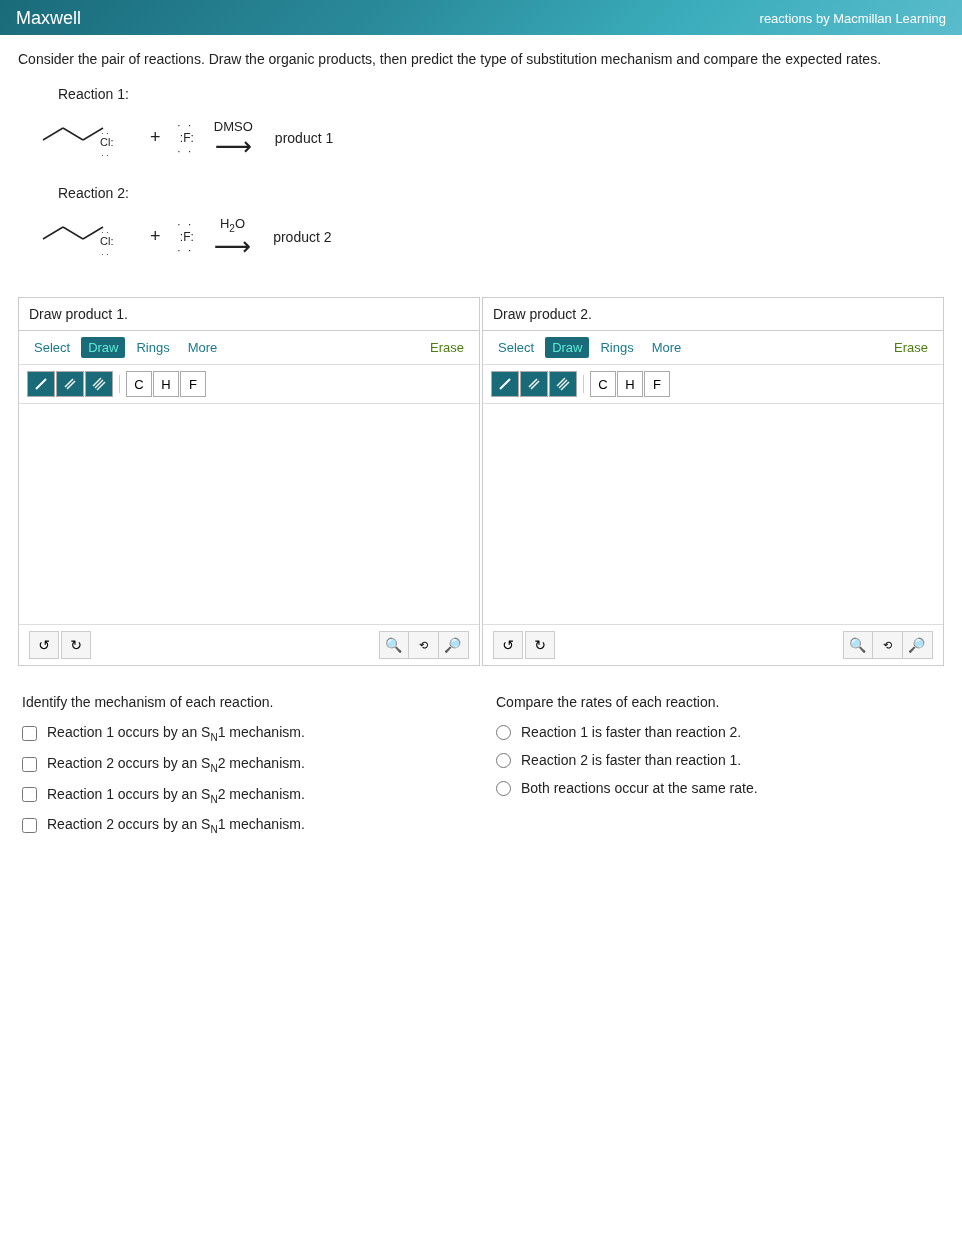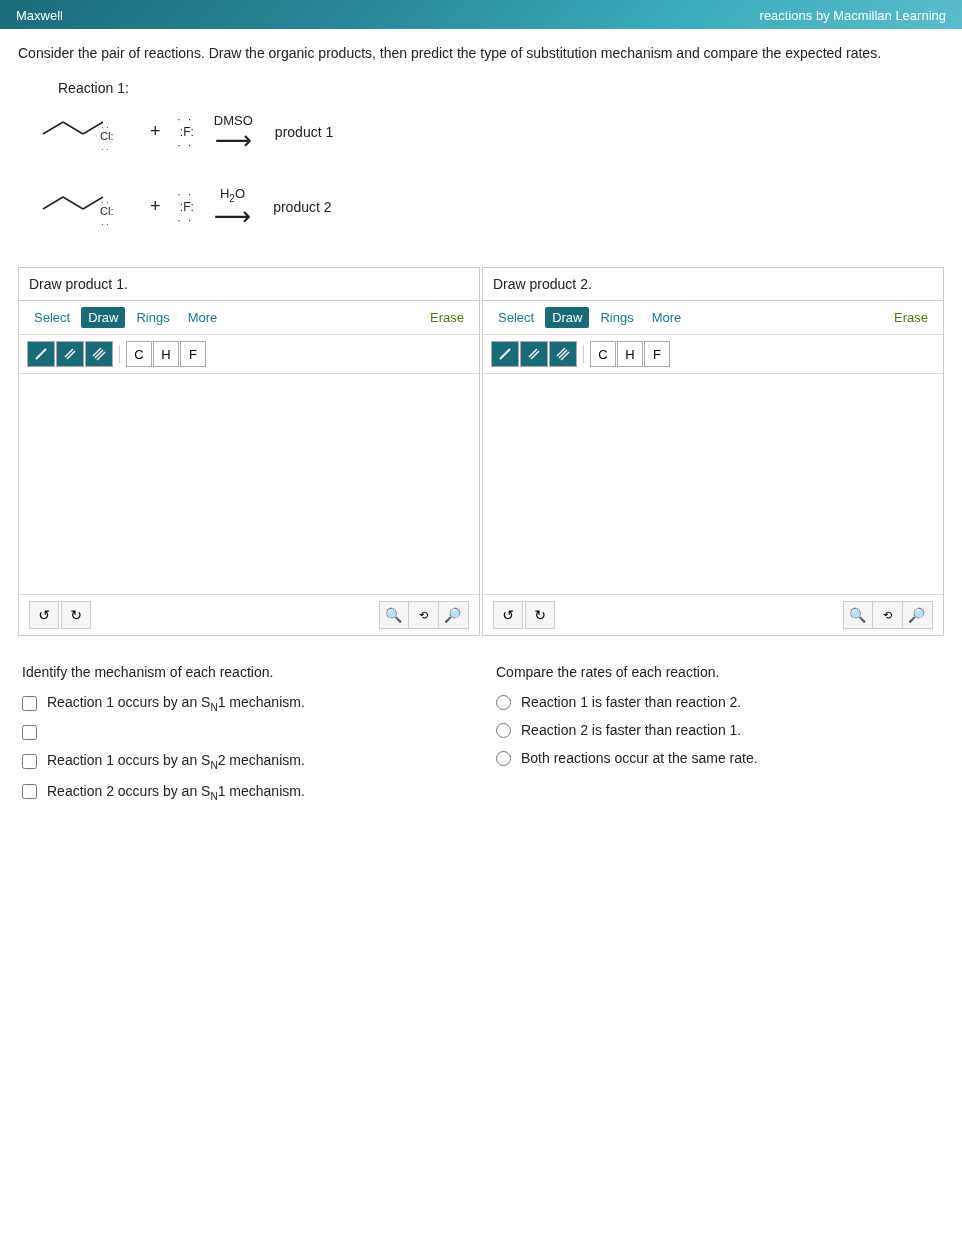--- a/index.html
+++ b/index.html
@@ -10,21 +10,21 @@
       background: linear-gradient(135deg, #1a6b7a 0%, #2a8a9a 40%, #3aacbb 70%, #5abccc 100%);
       padding: 8px 16px 6px 16px;
       display: flex;
       align-items: center;
       justify-content: space-between;
       position: relative;
       overflow: hidden;
     }
     .header-title { color: #fff; }
     .header-title h1 { font-size: 22px; font-weight: bold; line-height: 1.2; }
-    .header-title p { font-size: 13px; font-weight: normal; text-align: center; }
+    .header-title p { font-size: 18px; font-weight: normal; text-align: center; }
     .header-right { color: #fff; font-size: 13px; }
 
     
     .main { padding: 14px 18px; }
 
     .intro-text { font-size: 14px; margin-bottom: 16px; line-height: 1.5; }
 
     .reaction-label { font-size: 14px; margin-bottom: 8px; margin-left: 40px; }
 
     .reaction-container { display: flex; align-items: center; margin-bottom: 6px; margin-left: 20px; }
@@ -64,21 +64,21 @@
       padding: 3px 7px;
       font-size: 13px;
       cursor: pointer;
       border: none;
       background: transparent;
       color: #1a7a8a;
     }
 
     .toolbar-btn.active {
       background: #1a6b7a;
-      color: #ffffff;
+      color: #5eead4;
       border-radius: 2px;
     }
 
     .toolbar-btn.erase {
       margin-left: auto;
       color: #4d7c0f;
     }
 
     .toolbar-sep { width: 1px; height: 18px; background: #ccc; margin: 0 2px; }
 
@@ -219,20 +219,21 @@
       <div class="reaction-arrow-container">
         <span class="reaction-solvent">DMSO</span>
         <span style="font-size:26px; line-height:0.8; color:#222;">⟶</span>
       </div>
 
       <span class="reaction-product">product 1</span>
     </div>
   </div>
 
   <div class="reaction-row">
+    <div class="reaction-label">Reaction 2:</div>
     <div class="reaction-container">
 
       <svg class="chem-svg" width="100" height="55" viewBox="0 0 100 55">
         <line x1="5" y1="30" x2="25" y2="18" stroke="#222" stroke-width="1.5"></line>
         <line x1="25" y1="18" x2="45" y2="30" stroke="#222" stroke-width="1.5"></line>
         <line x1="45" y1="30" x2="65" y2="18" stroke="#222" stroke-width="1.5"></line>
         <text x="62" y="36" font-size="11" fill="#222">Cl:</text>
         <text x="63" y="26" font-size="8" fill="#222">·  ·</text>
         <text x="63" y="48" font-size="8" fill="#222">·  ·</text>
       </svg>
@@ -364,20 +365,21 @@
 
     <div class="questions-left">
       <p class="questions-title">Identify the mechanism of each reaction.</p>
 
       <div class="checkbox-item">
         <input type="checkbox" style="">
         <span>Reaction 1 occurs by an S<sub>N</sub>1 mechanism.</span>
       </div>
       <div class="checkbox-item">
         <input type="checkbox" style="">
+        <span>Reaction 2 occurs by an S<sub>N</sub>2 mechanism.</span>
       </div>
       <div class="checkbox-item">
         <input type="checkbox" style="">
         <span>Reaction 1 occurs by an S<sub>N</sub>2 mechanism.</span>
       </div>
       <div class="checkbox-item">
         <input type="checkbox" style="">
         <span>Reaction 2 occurs by an S<sub>N</sub>1 mechanism.</span>
       </div>
     </div>

